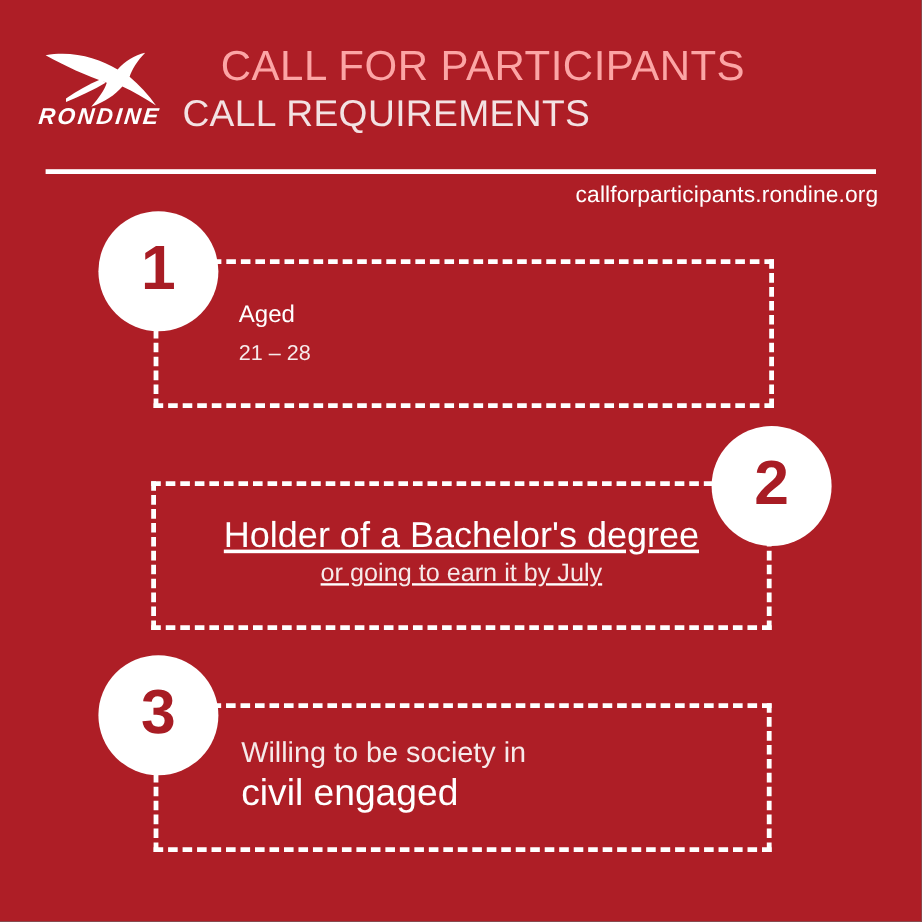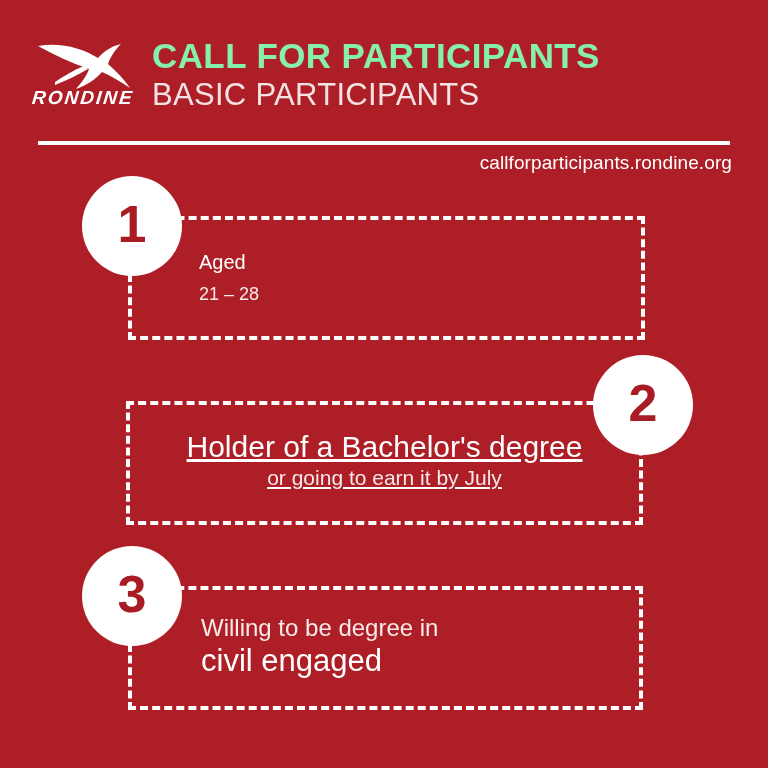--- a/index.html
+++ b/index.html
@@ -53,26 +53,27 @@
     letter-spacing: 2.0px;
     line-height: 1;
     transform: skewX(-6deg);
   }
   .title-block {
     position: absolute;
     left: 152px;
     top: 36px;
   }
   .title-main {
-    color: #86efac;
+    color: #fca5a5;
     font-size: 35px;
-    font-weight: bold;
+    font-weight: normal;
     letter-spacing: 0.4px;
     line-height: 40px;
     white-space: nowrap;
+    margin-left: 32px;
   }
   .title-sub {
     color: #f3e2e3;
     font-size: 31px;
     font-weight: normal;
     letter-spacing: 0.3px;
     line-height: 38px;
     white-space: nowrap;
   }
   .rule {
@@ -171,21 +172,21 @@
                  C92,33 100,41 106,50 C97,44 87,38 78,34
                  C72,41 63,47 52,51 C59,43 63,37 65,31
                  C48,25 30,17 14,8 Z" fill="#ffffff"></path>
         <path d="M31,44 C40,38 50,32 60,28 L64,31 C54,37 43,42 31,47 Z" fill="#ffffff"></path>
       </svg>
       <div class="logo-word">RONDINE</div>
     </div>
 
     <div class="title-block">
       <div class="title-main">CALL FOR PARTICIPANTS</div>
-      <div class="title-sub">BASIC PARTICIPANTS</div>
+      <div class="title-sub">CALL REQUIREMENTS</div>
     </div>
 
     <div class="rule"></div>
   </div>
 
   <div class="url">callforparticipants.rondine.org</div>
 
   <div class="item" id="item1">
     <div class="dashbox"></div>
     <div class="badge">
@@ -207,18 +208,18 @@
       <div class="small">or going to earn it by July</div>
     </div>
   </div>
 
   <div class="item" id="item3">
     <div class="dashbox"></div>
     <div class="badge">
       <span class="badge-num">3</span>
     </div>
     <div class="txt">
-      <div class="small">Willing to be degree in</div>
+      <div class="small">Willing to be society in</div>
       <div class="big">civil engaged</div>
     </div>
   </div>
 
 </div>
 
 </body></html>

